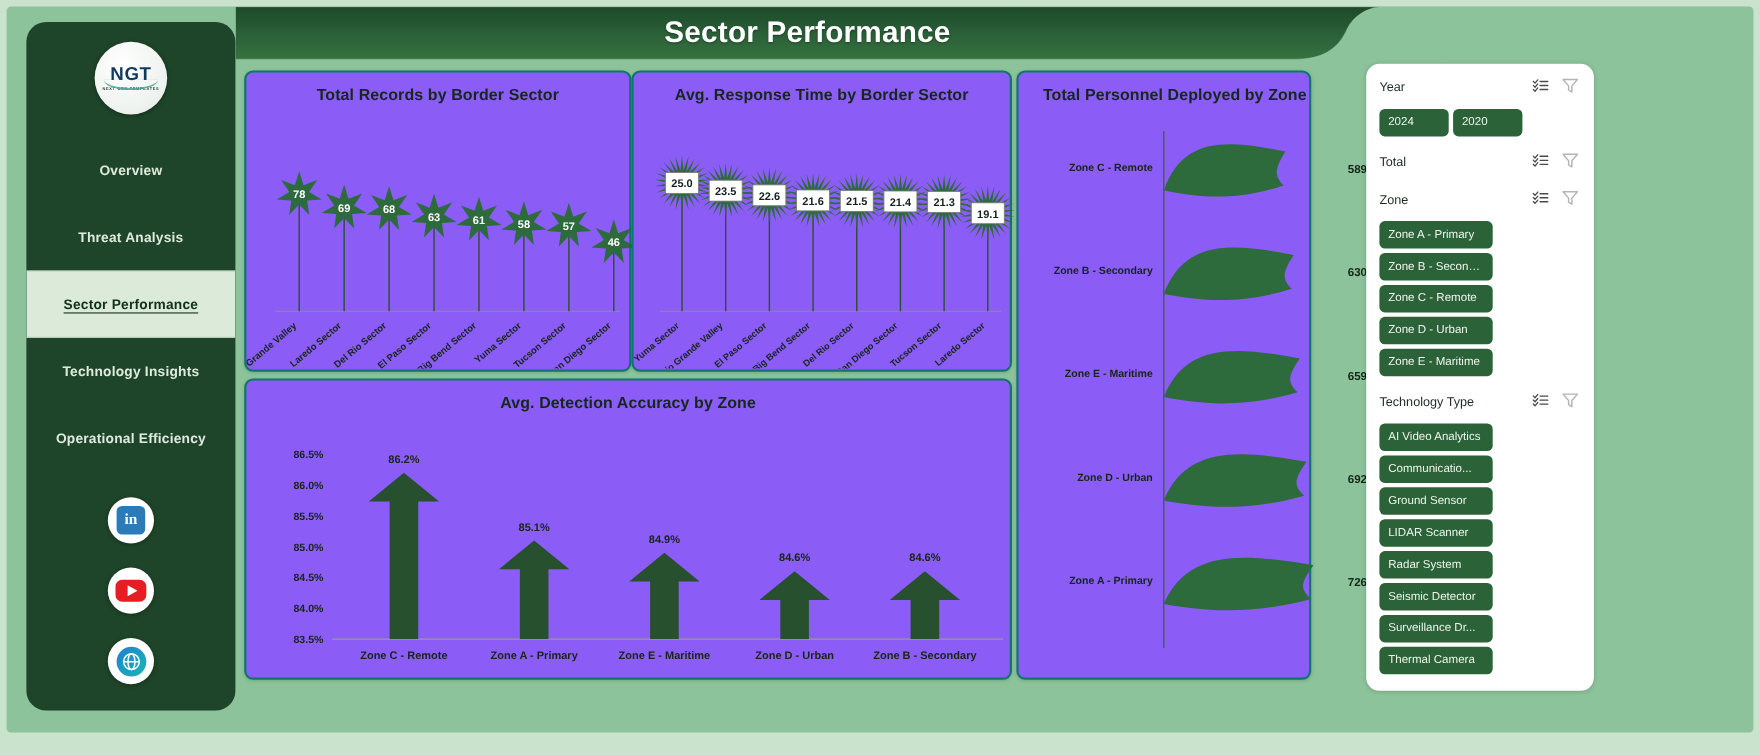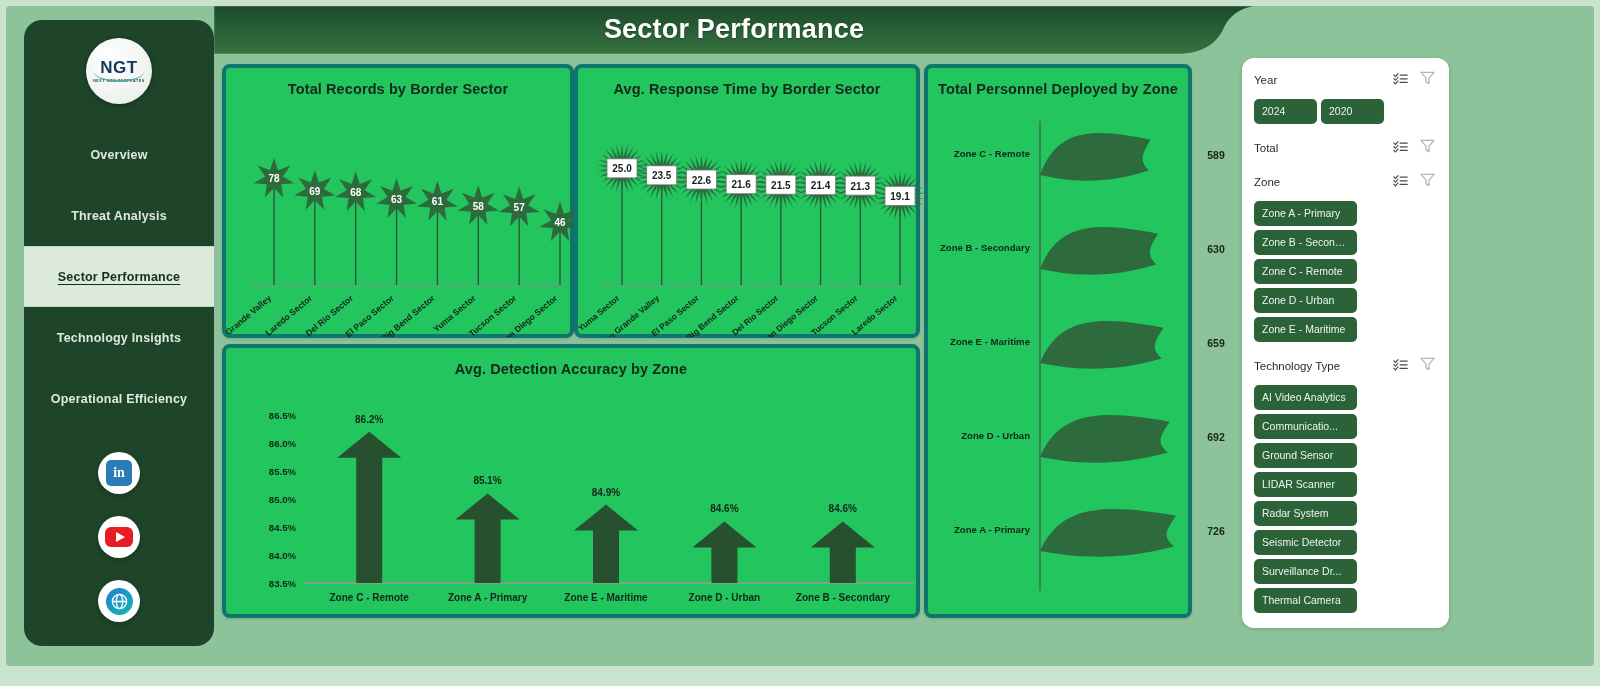--- a/index.html
+++ b/index.html
@@ -92,32 +92,32 @@
             font-family:"Liberation Serif", serif; }
   .yt-box { width:28px; height:20px; border-radius:6px; background:#e81d23;
             display:flex; align-items:center; justify-content:center; }
   .yt-tri { width:0;height:0; border-left:9px solid #fff; border-top:5.5px solid transparent; border-bottom:5.5px solid transparent; margin-left:2px;}
   .web-box { width:27px; height:27px; border-radius:50%;
              background: linear-gradient(135deg,#1f7fd4 0%, #18b8b0 100%);
              display:flex; align-items:center; justify-content:center; }
 
   
   .card {
-    position:absolute; background:#22c55e;
-    border:4px solid #0f766e; border-radius:8px;
+    position:absolute; background:#8b5cf6;
+    border:2px solid #0f766e; border-radius:8px;
     box-shadow: 0 1px 3px rgba(0,0,0,.14);
   }
   .card-title {
     text-align:center; font-size:14.5px; font-weight:bold;
     color:#14281c; padding-top:13px; letter-spacing:.1px;
   }
 
   #card-records   { left:216px; top:58px;  width:352px; height:274px; }
   #card-response  { left:568px; top:58px;  width:346px; height:274px; }
-  #card-personnel { left:918px; top:58px;  width:268px; height:554px; }
+  #card-personnel { left:918px; top:58px;  width:268px; height:554px;padding-left:20px; }
   #card-accuracy  { left:216px; top:338px; width:698px; height:274px; }
 
   
   .filters {
     position:absolute; left:1236px; top:52px;
     width:207px; height:570px;
     background:#ffffff; border-radius:12px;
     box-shadow: 0 1px 4px rgba(0,0,0,.16);
     padding: 12px 12px 0 12px;
   }

